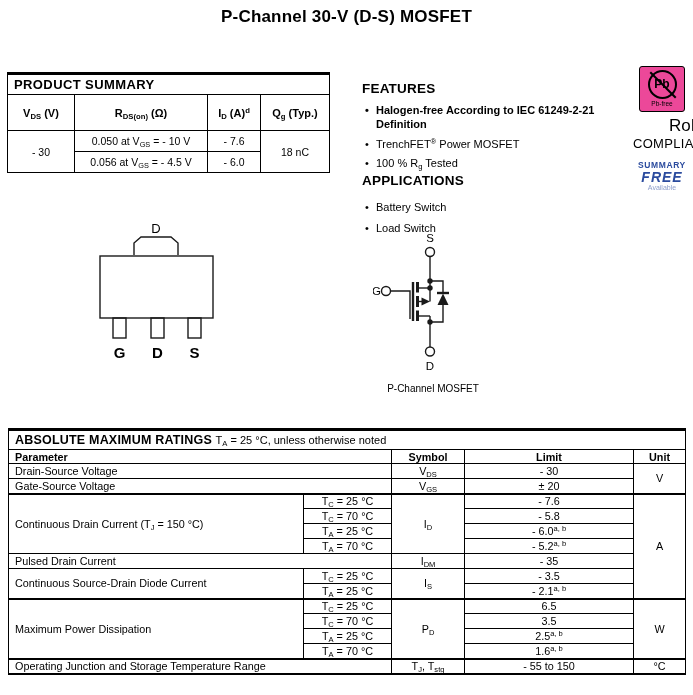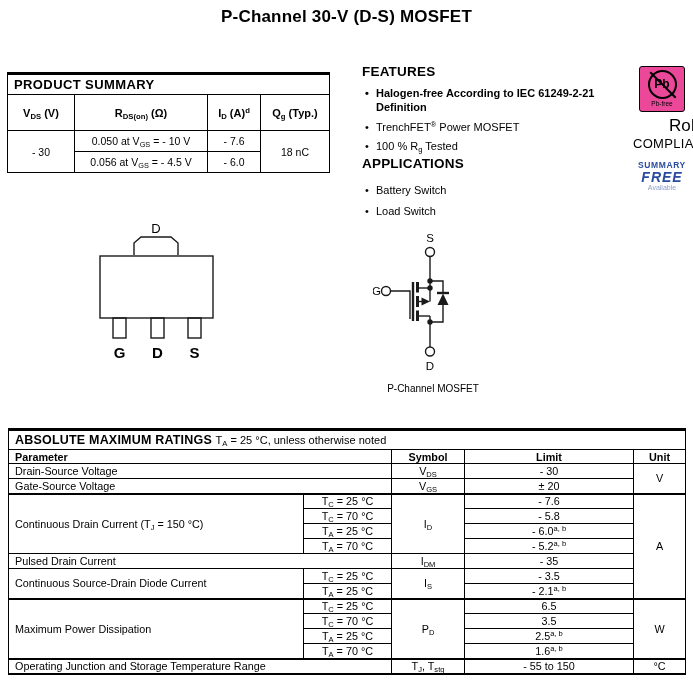--- a/index.html
+++ b/index.html
@@ -37,21 +37,21 @@
   .amr .title-cell { height:17px; text-align:left; padding:2px 6px; font-size:12.5px; font-weight:bold; letter-spacing:0.2px; }
   .amr .title-cell .t-rest { font-weight:normal; font-size:11px; letter-spacing:0; }
   .amr .head td { height:14px; font-weight:bold; text-align:center; }
   .amr td { height:15px; padding:0 3px; text-align:center;margin-top:45px; }
   .amr td.left { text-align:left; padding-left:6px; }
   .amr tr.sep > td, .amr td.gsep { border-bottom:2px solid #000; }
 
   
   .features { position:absolute; left:362px; top:64px; width:272px; }
   .applications { position:absolute; left:362px; top:156px; width:272px; }
-  .section-heading { font-size:13.5px; font-weight:bold; letter-spacing:0.2px; margin:0 0 7px 0; }
+  .section-heading { font-size:13.5px; font-weight:bold; letter-spacing:0.2px; margin:17px 0 7px 0; }
   .bullet-list { margin:0; padding:0; list-style:none; }
   .bullet-item { position:relative; padding-left:14px; font-size:11px; line-height:1.3; margin-bottom:5px; }
   .bullet-item::before { content:"•"; position:absolute; left:3px; top:0; }
   .bullet-item.bold { font-weight:bold; }
   .applications .bullet-item { margin-bottom:7px; }
   .applications .bullet-list { margin-top:12px; }
 
   
   .badges { position:absolute; left:633px; top:66px; width:58px; text-align:center; }
   .pb-box { width:46px; height:46px; border:1px solid #000; border-radius:3px; margin:0 auto; position:relative; background:#ec4899; }

